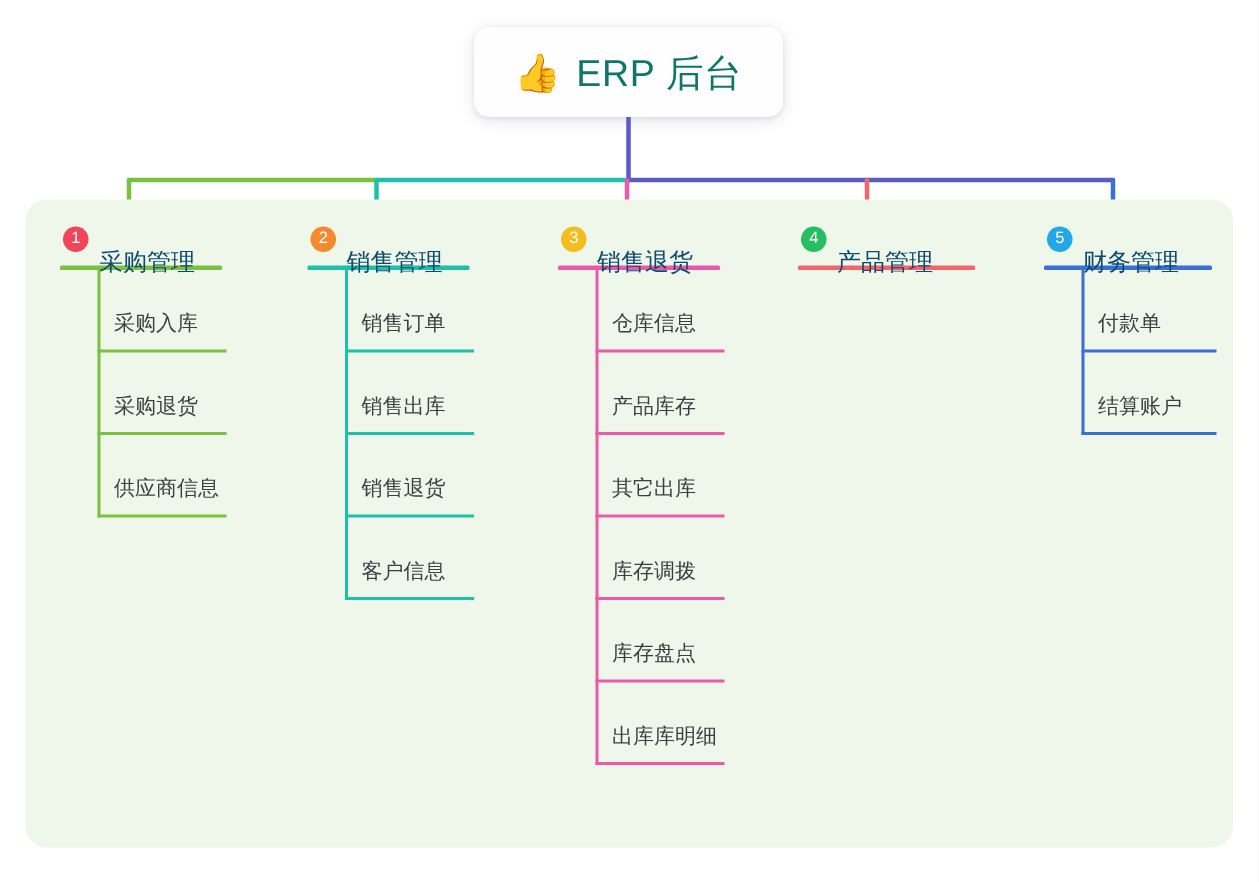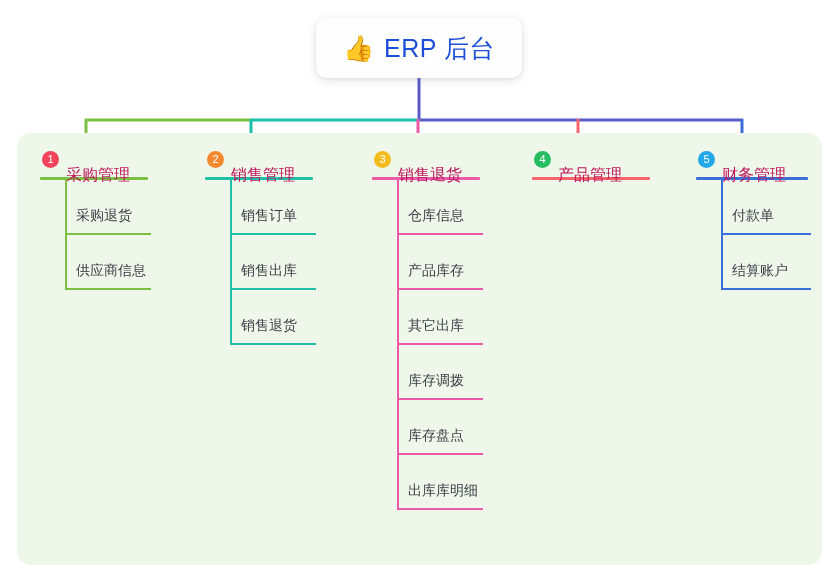--- a/index.html
+++ b/index.html
@@ -14,21 +14,21 @@
   
   #root-card{
     position:absolute;left:316px;top:18px;width:206px;height:60px;
     background:#fefefe;border-radius:10px;
     box-shadow:0 2px 10px rgba(40,50,80,.13), 0 1px 3px rgba(40,50,80,.08);
     display:flex;align-items:center;justify-content:center;gap:10px;
     box-sizing:border-box;
   }
   #root-emoji{font-size:25px;line-height:1;font-family:"DejaVu Sans",sans-serif;}
   #root-title{
-    font-size:25px;color:#1d4ed8;letter-spacing:.5px;
+    font-size:25px;color:#0f766e;letter-spacing:.5px;
     font-family:"Liberation Sans","DejaVu Sans",sans-serif;white-space:nowrap;
   }
 
   
   #connectors{position:absolute;left:0;top:0;width:839px;height:180px;}
 
   
   #panel{
     position:absolute;left:17px;top:133px;width:805px;height:432px;
     background:#eef7e9;border-radius:14px;
@@ -39,21 +39,21 @@
   .col-head{
     display:flex;align-items:center;gap:7px;height:24px;
     padding-left:2px;box-sizing:border-box;
   }
   .badge{
     width:17px;height:17px;border-radius:50%;
     color:#ffffff;font-size:11px;line-height:17px;text-align:center;
     flex:0 0 auto;font-family:"Liberation Sans","DejaVu Sans",sans-serif;
   }
   .col-title{
-    font-size:16px;color:#be185d;white-space:nowrap;
+    font-size:16px;color:#0c4a6e;white-space:nowrap;
     font-family:Liberation Serif, serif;
     margin-top:32px;
   }
   .head-rule{height:3px;margin-top:6px;border-radius:1px;}
 
   .items{position:relative;padding-left:25px;}
   .spine{position:absolute;left:25px;top:0;bottom:0;width:2px;}
   .item{position:relative;height:55px;box-sizing:border-box;}
   .item-label{
     position:absolute;left:11px;bottom:10px;
@@ -92,20 +92,24 @@
   <div id="columns-host">
       <div class="col" style="left: 40px; width: 112px;">
         <div class="col-head">
           <span class="badge" style="background: rgb(240, 69, 90);">1</span>
           <span class="col-title">采购管理</span>
         </div>
         <div class="head-rule" style="background: rgb(122, 193, 67); width: 108px;"></div>
         <div class="items">
           <div class="spine" style="background: rgb(122, 193, 67);"></div>
           <div class="item">
+            <span class="item-label">采购入库</span>
+            <div class="item-rule" style="background: rgb(122, 193, 67); width: 86px;"></div>
+          </div>
+          <div class="item">
             <span class="item-label">采购退货</span>
             <div class="item-rule" style="background: rgb(122, 193, 67); width: 86px;"></div>
           </div>
           <div class="item">
             <span class="item-label">供应商信息</span>
             <div class="item-rule" style="background: rgb(122, 193, 67); width: 86px;"></div>
           </div>
         </div>
       </div>
       <div class="col" style="left: 205px; width: 112px;">
@@ -121,20 +125,24 @@
             <div class="item-rule" style="background: rgb(31, 192, 168); width: 86px;"></div>
           </div>
           <div class="item">
             <span class="item-label">销售出库</span>
             <div class="item-rule" style="background: rgb(31, 192, 168); width: 86px;"></div>
           </div>
           <div class="item">
             <span class="item-label">销售退货</span>
             <div class="item-rule" style="background: rgb(31, 192, 168); width: 86px;"></div>
           </div>
+          <div class="item">
+            <span class="item-label">客户信息</span>
+            <div class="item-rule" style="background: rgb(31, 192, 168); width: 86px;"></div>
+          </div>
         </div>
       </div>
       <div class="col" style="left: 372px; width: 112px;">
         <div class="col-head">
           <span class="badge" style="background: rgb(245, 188, 32);">3</span>
           <span class="col-title">销售退货</span>
         </div>
         <div class="head-rule" style="background: rgb(234, 90, 168); width: 108px;"></div>
         <div class="items">
           <div class="spine" style="background: rgb(234, 90, 168);"></div>

